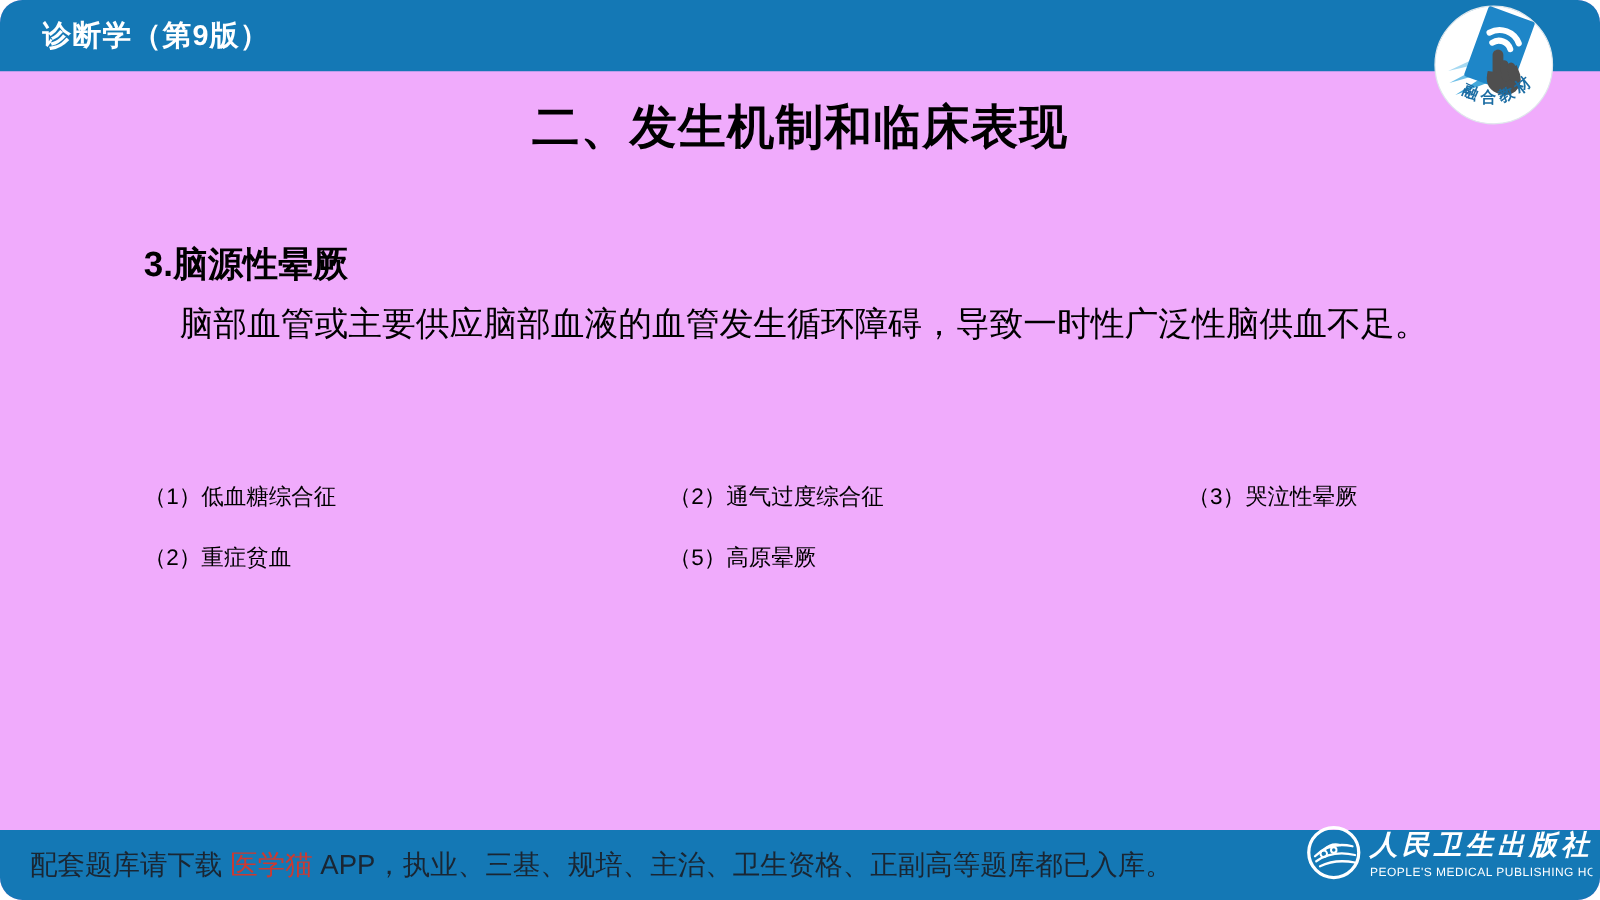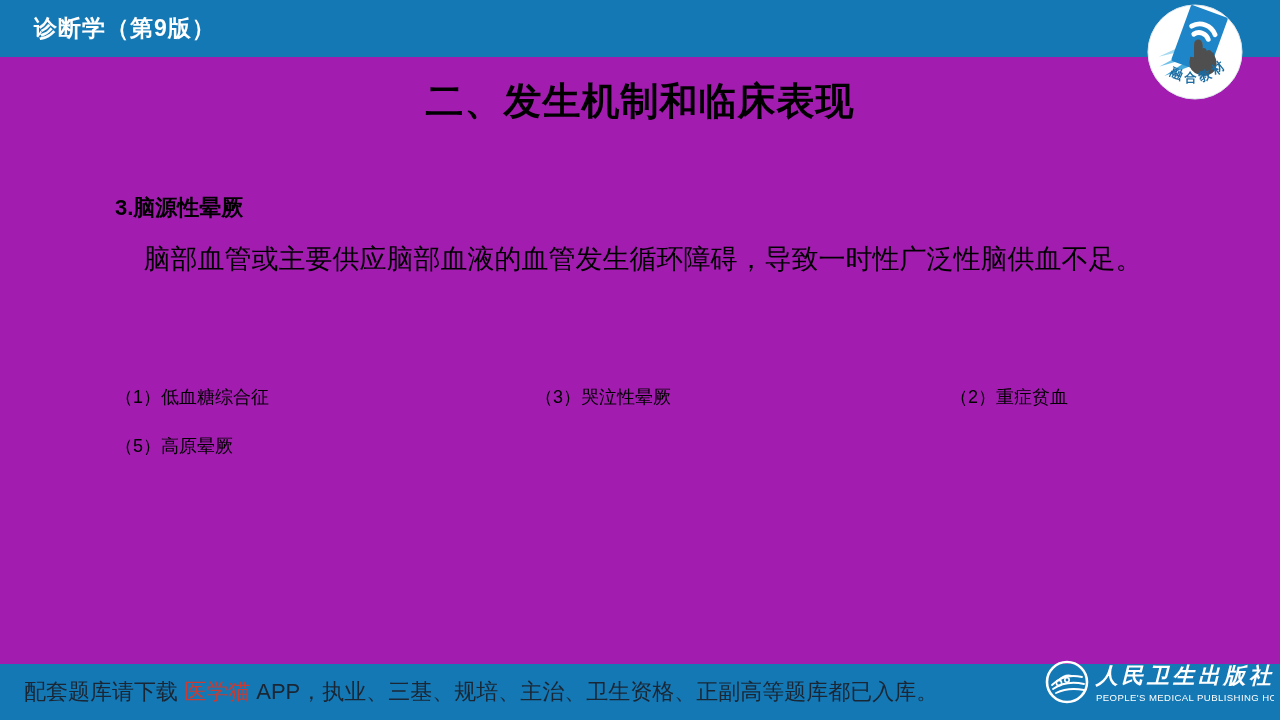--- a/index.html
+++ b/index.html
@@ -3,22 +3,23 @@
 <meta charset="utf-8">
 <style>
   * { margin: 0; padding: 0; box-sizing: border-box; }
   html, body { width: 1280px; height: 720px; overflow: hidden; }
   body { font-family: "Liberation Sans", sans-serif; background: #ffffff; }
 
   .slide {
     position: relative;
     width: 1280px;
     height: 720px;
-    background: #a21caf;
+    background: #f0abfc;
     overflow: hidden;
+    border-radius: 18px;
   }
 
   
   .top-bar {
     position: absolute;
     left: 0; top: 0;
     width: 1280px; height: 57px;
     background: #1478b5;
     display: flex;
     align-items: center;
@@ -48,21 +49,21 @@
     font-size: 38px;
     font-weight: bold;
     color: #000000;
     letter-spacing: 1px;
   }
 
   
   .sec-heading {
     position: absolute;
     left: 115px;
-    font-size: 22px;
+    font-size: 28px;
     font-weight: bold;
     color: #000000;
   }
   .sec3-heading { top: 193px; }
   .sec3-body {
     position: absolute;
     left: 113px; top: 241px;
     width: 1060px;
     font-size: 27px;
     color: #000000;
@@ -150,20 +151,21 @@
     </svg>
   </div>
 
   <div class="page-title">二、发生机制和临床表现</div>
 
   <div class="sec-heading sec3-heading">3.脑源性晕厥</div>
   <div class="sec3-body">脑部血管或主要供应脑部血液的血管发生循环障碍，导致一时性广泛性脑供血不足。</div>
 
   <div class="items-grid">
     <div class="item">（1）低血糖综合征</div>
+    <div class="item">（2）通气过度综合征</div>
     <div class="item">（3）哭泣性晕厥</div>
     <div class="item">（2）重症贫血</div>
     <div class="item">（5）高原晕厥</div>
   </div>
 
   <div class="bottom-bar">
     <div class="footer-text"><span>配套题库请下载 </span><span class="hl">医学猫</span><span> APP，执业、三基、规培、主治、卫生资格、正副高等题库都已入库。</span></div>
   </div>
 
   <div class="publisher">

